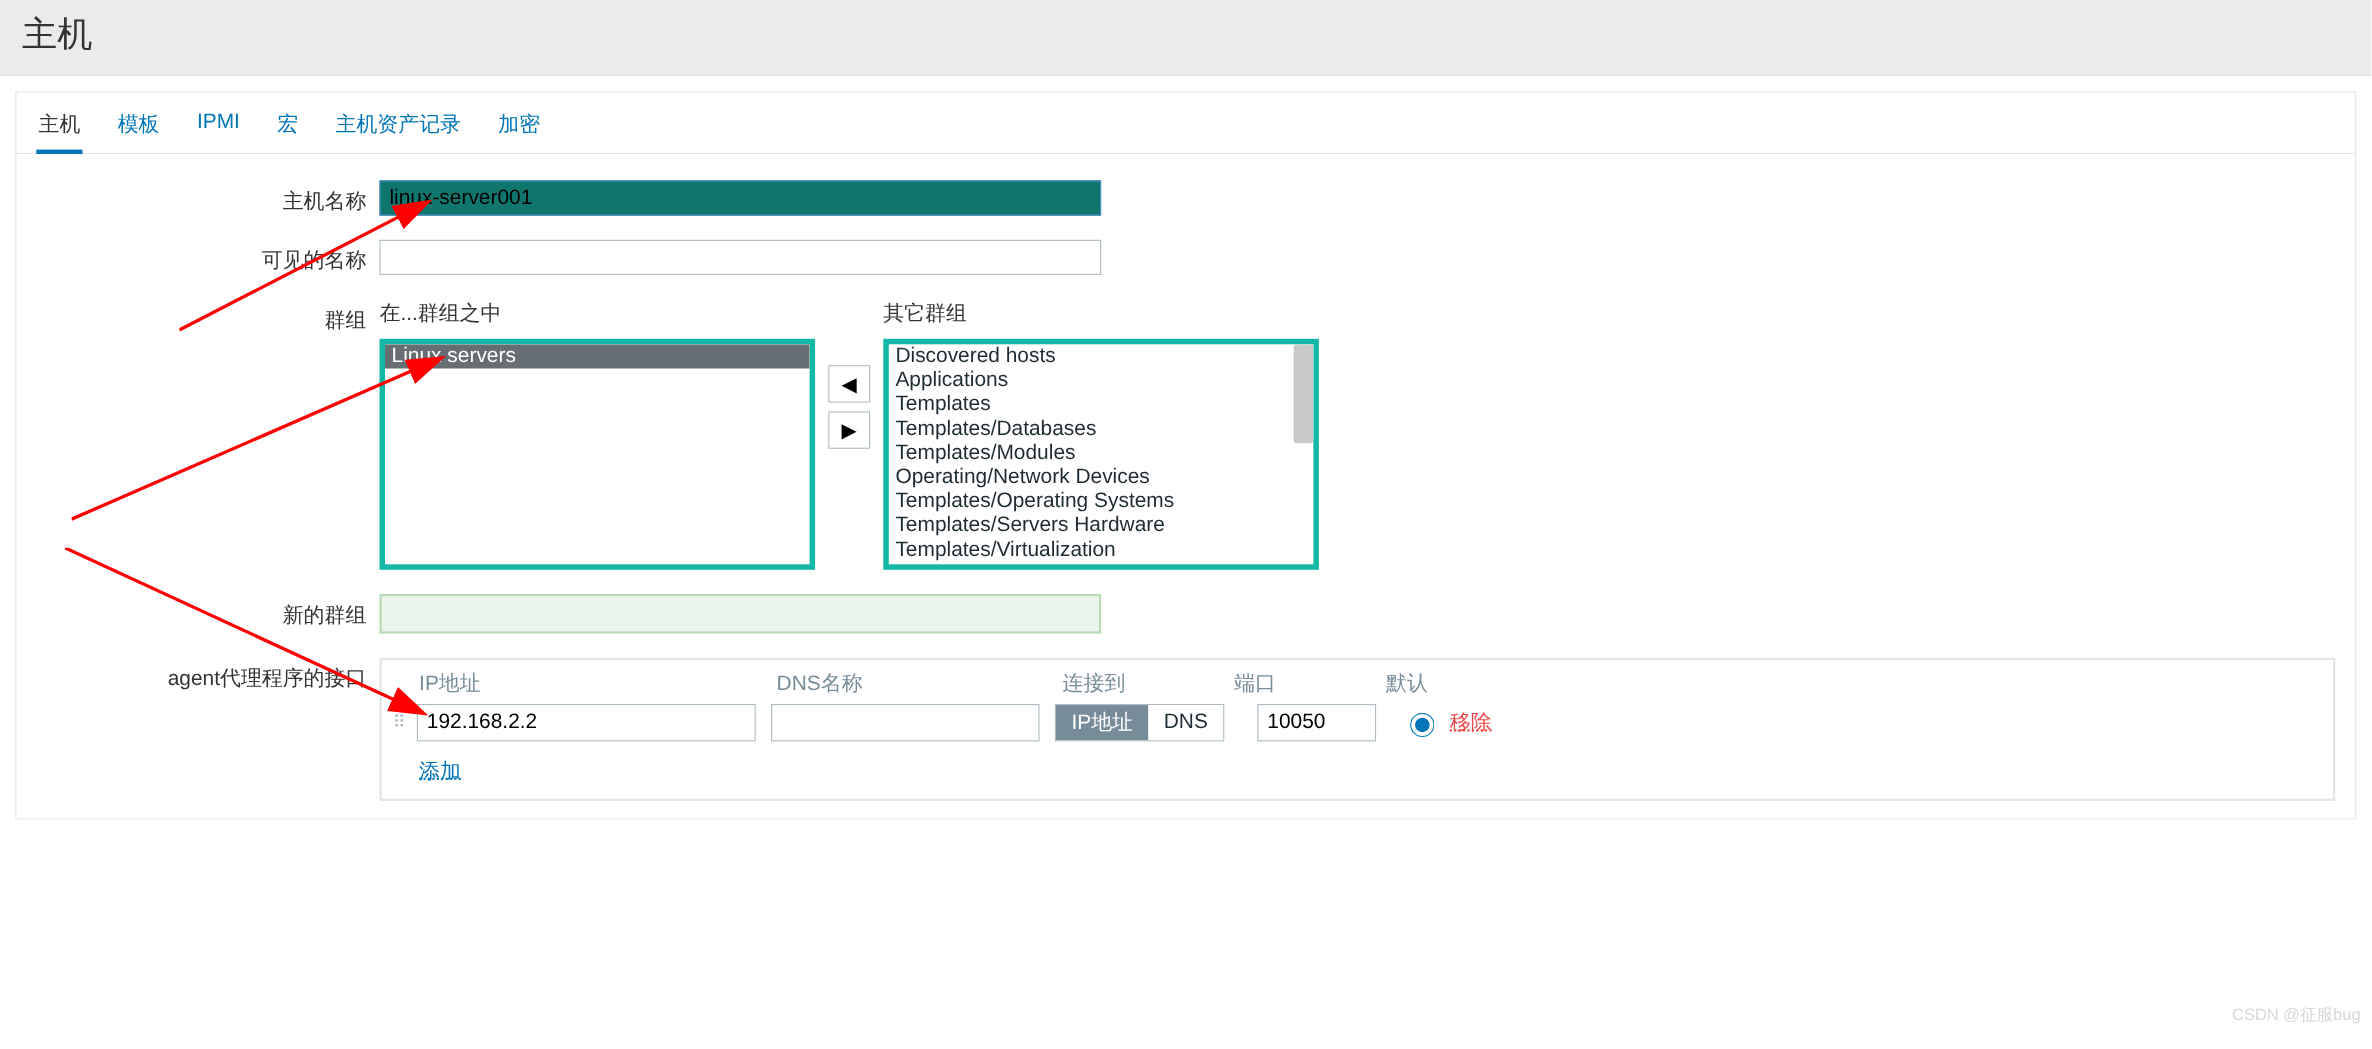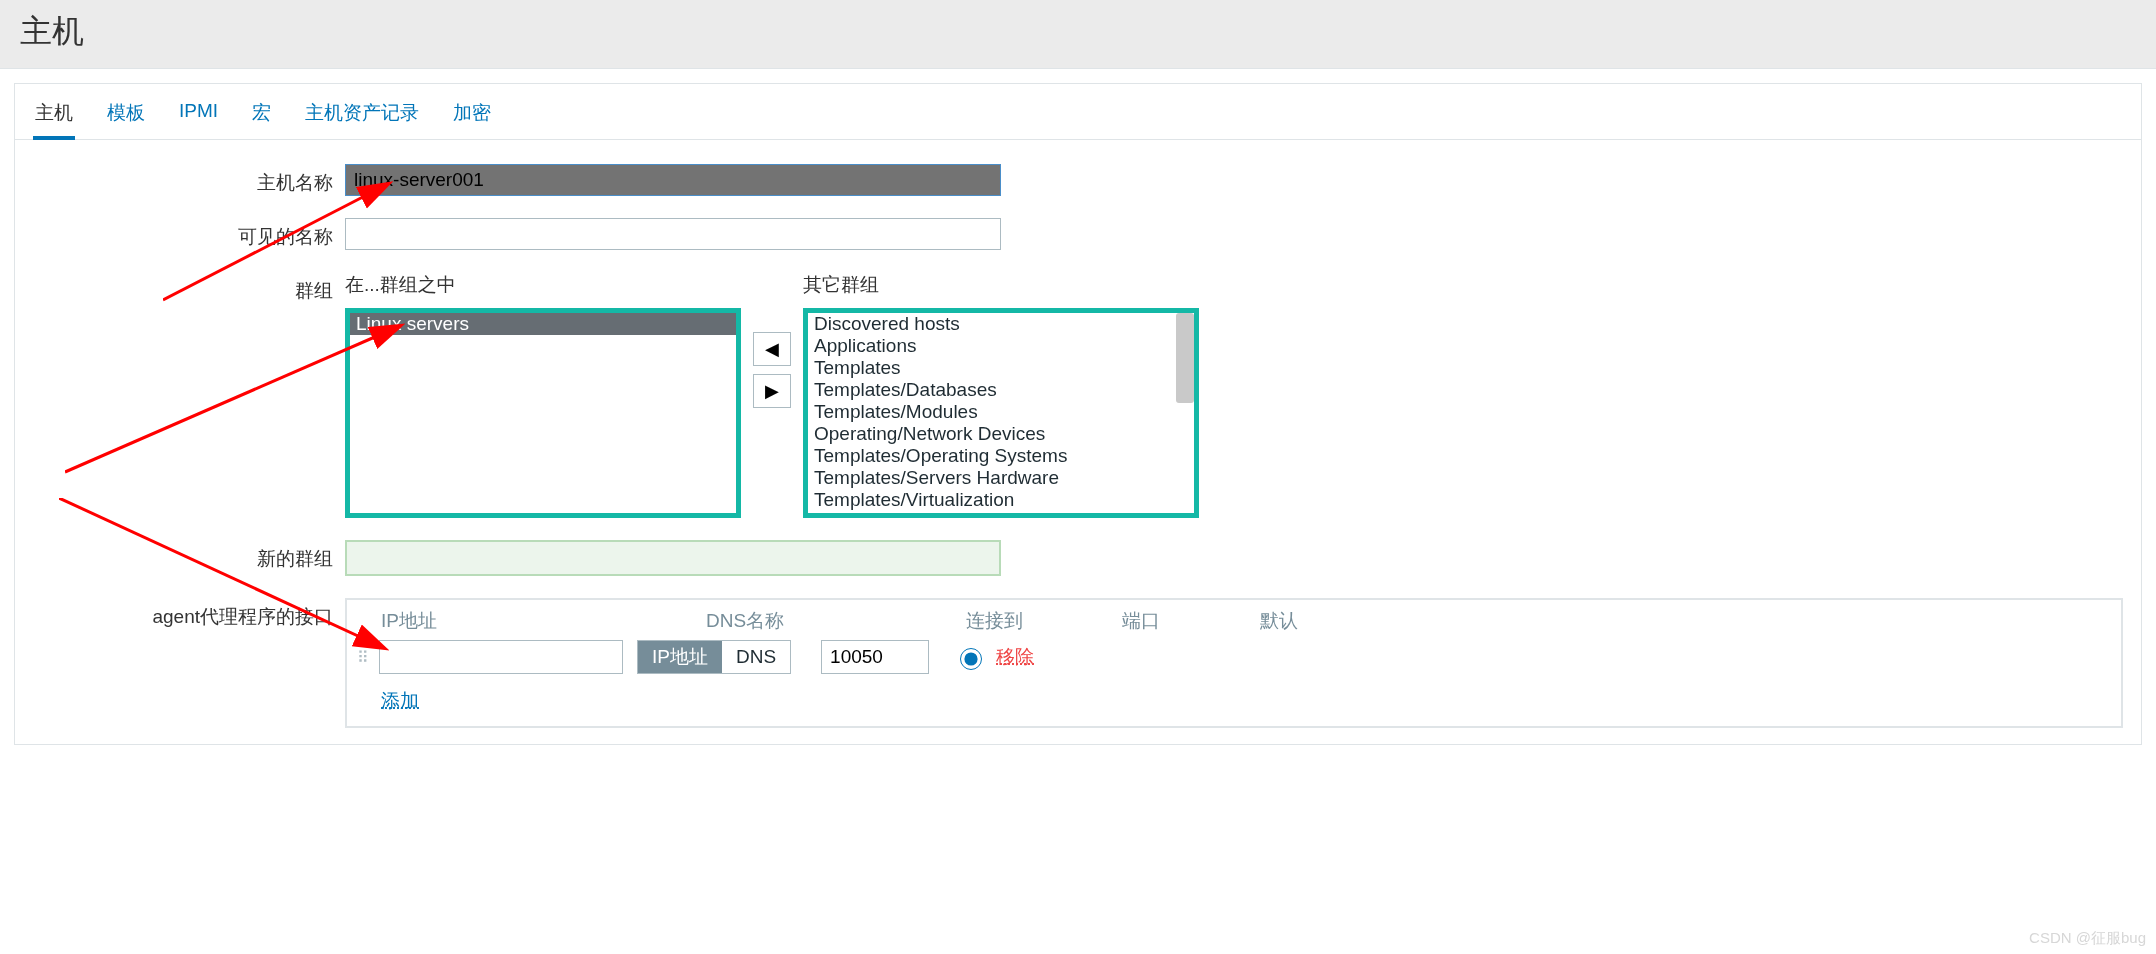--- a/index.html
+++ b/index.html
@@ -65,21 +65,21 @@
   }
   .text-input {
     width: 656px;
     height: 32px;
     border: 1px solid #acbbc2;
     padding: 2px 8px;
     font-size: 19px;
     background: #fff;
   }
   .text-input.highlight {
-    background: #737373;
+    background: #0f766e;
     border-color: #4a8ec9;
   }
   .group-box-wrap {
     display: flex;
     align-items: flex-start;
     gap: 12px;
   }
   .group-col { }
   .col-title {
     color: #333;
@@ -206,21 +206,21 @@
     display: inline-block;
     margin-top: 14px;
   }
   
   .arrow-svg {
     position: absolute;
     pointer-events: none;
   }
   .watermark {
     position: fixed;
-    bottom: 6px;
+    bottom: 22px;
     right: 10px;
     color: #d7d7d7;
     font-size: 15px;
     margin-left: 41px;
   }
   .scroll-thumb {
     position: absolute;
     right: 0;
     top: 0;
     width: 18px;
@@ -329,20 +329,21 @@
         <div class="interface-block">
           <div class="interface-head">
             <div class="ih-ip">IP地址</div>
             <div class="ih-dns">DNS名称</div>
             <div class="ih-conn">连接到</div>
             <div class="ih-port">端口</div>
             <div class="ih-default">默认</div>
           </div>
           <div class="interface-row">
             <div class="drag-handle">⠿</div>
+            <input class="if-input if-ip" value="192.168.2.2" style="">
             <input class="if-input if-dns" value="" style="">
             <div class="conn-toggle">
               <div class="conn-btn active">IP地址</div>
               <div class="conn-btn">DNS</div>
             </div>
             <input class="if-input if-port" value="10050" style="">
             <input type="radio" class="radio-default" checked="" style="">
             <span class="remove-link">移除</span>
           </div>
           <span class="add-link">添加</span>

